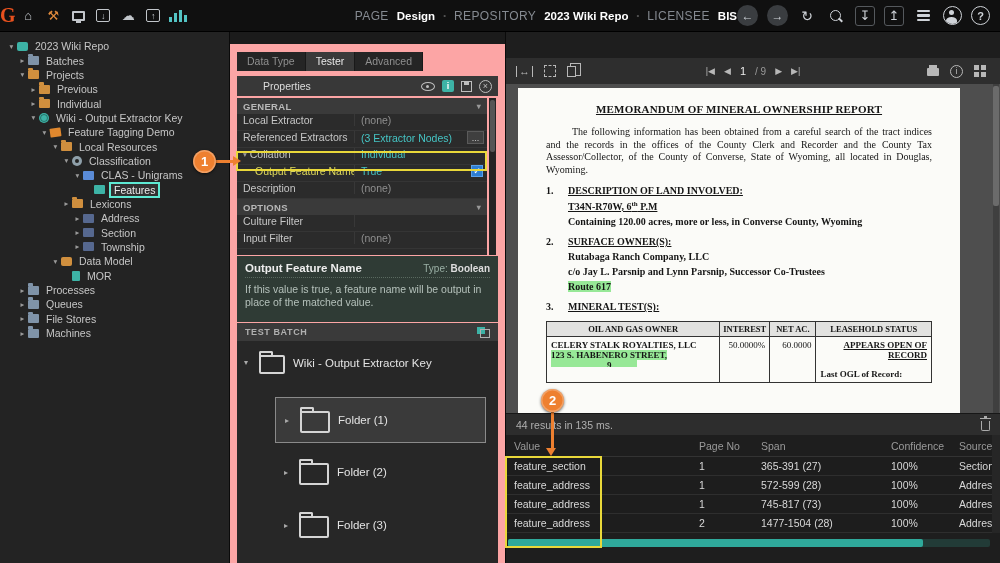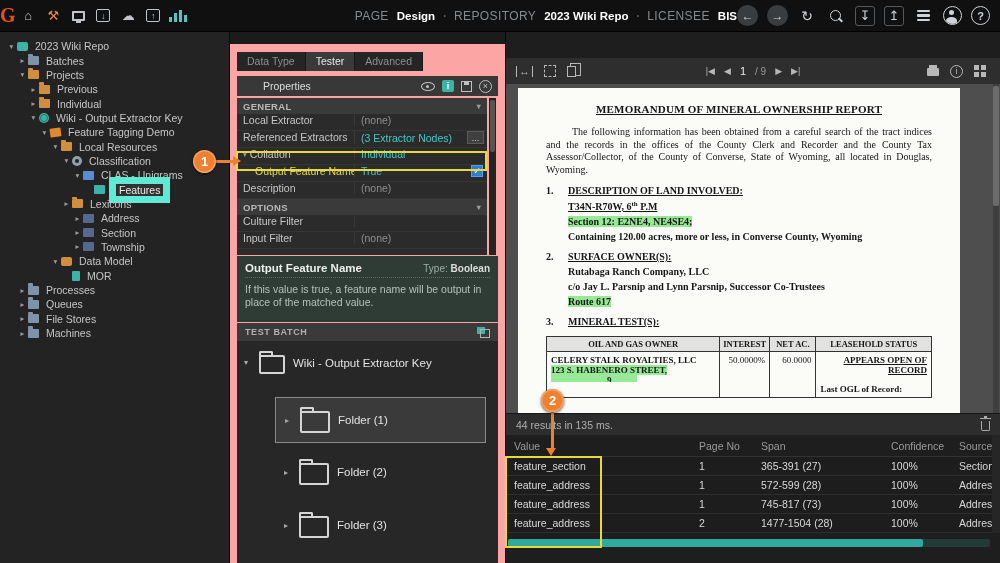--- a/index.html
+++ b/index.html
@@ -34,21 +34,21 @@
   .icon-person::before{content:"";position:absolute;left:5.5px;top:3px;width:5px;height:5px;border-radius:50%;background:#cfd3d8}
   .icon-person::after{content:"";position:absolute;left:2.5px;top:9.5px;width:11px;height:7px;border-radius:50% 50% 0 0;background:#cfd3d8}
   .help-btn{width:19px;height:19px;border-radius:50%;border:1.5px solid #cfd3d8;display:flex;align-items:center;justify-content:center;font-size:11px;font-weight:bold;color:#cfd3d8}
 
   
   #sidebar{position:absolute;left:0;top:32px;width:230px;height:531px;background:#232323;border-right:1px solid #0a0a0a;padding-top:7px}
   .trow{display:flex;align-items:center;height:14.35px;font-size:10.5px;color:#c6c6c6;white-space:nowrap}
   .arr{width:11px;text-align:center;color:#9a9a9a;font-size:7.5px;flex:0 0 auto}
   .tico{width:11px;height:9px;position:relative;margin-right:4px;flex:0 0 auto}
   .tlabel{padding:0 3px}
-  .sel .tlabel{border:7px solid #5eead4;background:#313131;color:#ececec}
+  .sel .tlabel{border:2px solid #5eead4;background:#313131;color:#ececec}
   .d0{padding-left:6px}.d1{padding-left:17px}.d2{padding-left:28px}.d3{padding-left:39px}
   .d4{padding-left:50px}.d5{padding-left:61px}.d6{padding-left:72px}.d7{padding-left:83px}
   [data-icon^="folder"]{background:currentColor;border-radius:1px}
   [data-icon^="folder"]::before{content:"";position:absolute;top:-2.5px;left:0;width:5px;height:2.5px;background:currentColor;border-radius:1px 1px 0 0}
   [data-icon="folder-orange"]{color:#d08f3e}
   [data-icon="folder-gray"]{color:#7f93a8}
   [data-icon="repo"]{background:#3db3a6;border-radius:2px}
   [data-icon="globe"]{background:#3db3a6;border-radius:50%;width:10px;height:10px}
   [data-icon="globe"]::before{content:"";position:absolute;inset:1px;border:1px solid rgba(0,0,0,.35);border-radius:50%}
   [data-icon="tag"]{background:#e0882e;border-radius:1px;transform:rotate(-8deg)}
@@ -481,21 +481,20 @@
         </span>
     </div>
   </div>
 
   <div class="doc-area">
     <div class="page">
       <div class="doc-title">MEMORANDUM OF MINERAL OWNERSHIP REPORT</div>
       <p class="doc-intro">The following information has been obtained from a careful search of the tract indices and the records in the offices of the County Clerk and Recorder and the County Tax Assessor/Collector, of the County of Converse, State of Wyoming, all located in Douglas, Wyoming.</p>
       <div class="doc-h"><span class="num">1.</span><span class="u">DESCRIPTION OF LAND INVOLVED:</span></div>
       <div class="doc-ind bold u"><span>T34N-R70W, 6</span><span class="sup">th</span><span> P.M</span></div>
-      <div class="doc-ind"><span class="hl bold">Section 12: E2NE4, NE4SE4;</span></div>
       <div class="doc-ind bold">Containing 120.00 acres, more or less, in Converse County, Wyoming</div>
       <div class="doc-h"><span class="num">2.</span><span class="u">SURFACE OWNER(S):</span></div>
       <div class="doc-ind bold">Rutabaga Ranch Company, LLC</div>
       <div class="doc-ind bold">c/o Jay L. Parsnip and Lynn Parsnip, Successor Co-Trustees</div>
       <div class="doc-ind"><span class="hl bold">Route 617</span></div>
       <div class="doc-h"><span class="num">3.</span><span class="u">MINERAL TEST(S):</span></div>
       <table class="doc-table">
         <tbody>
             <tr>
           <th class="w1">OIL AND GAS OWNER</th>

